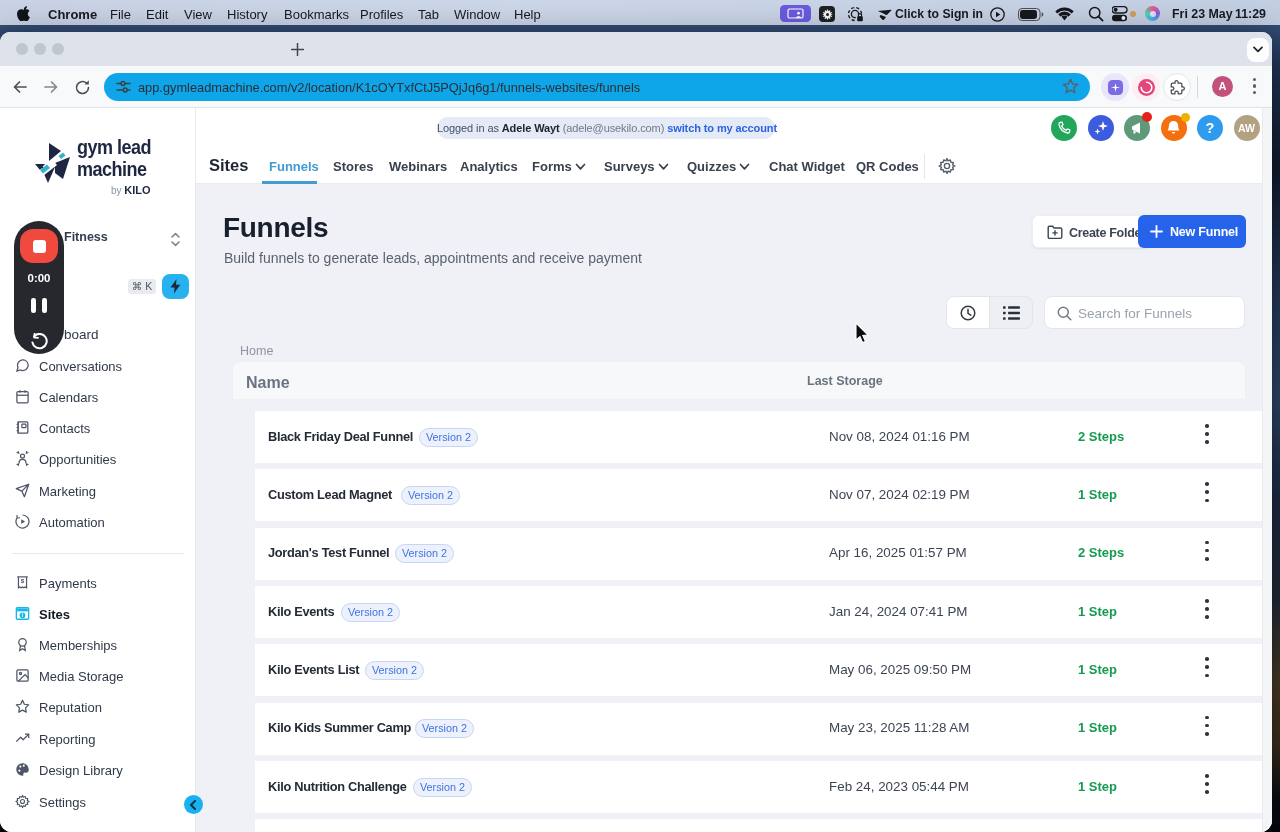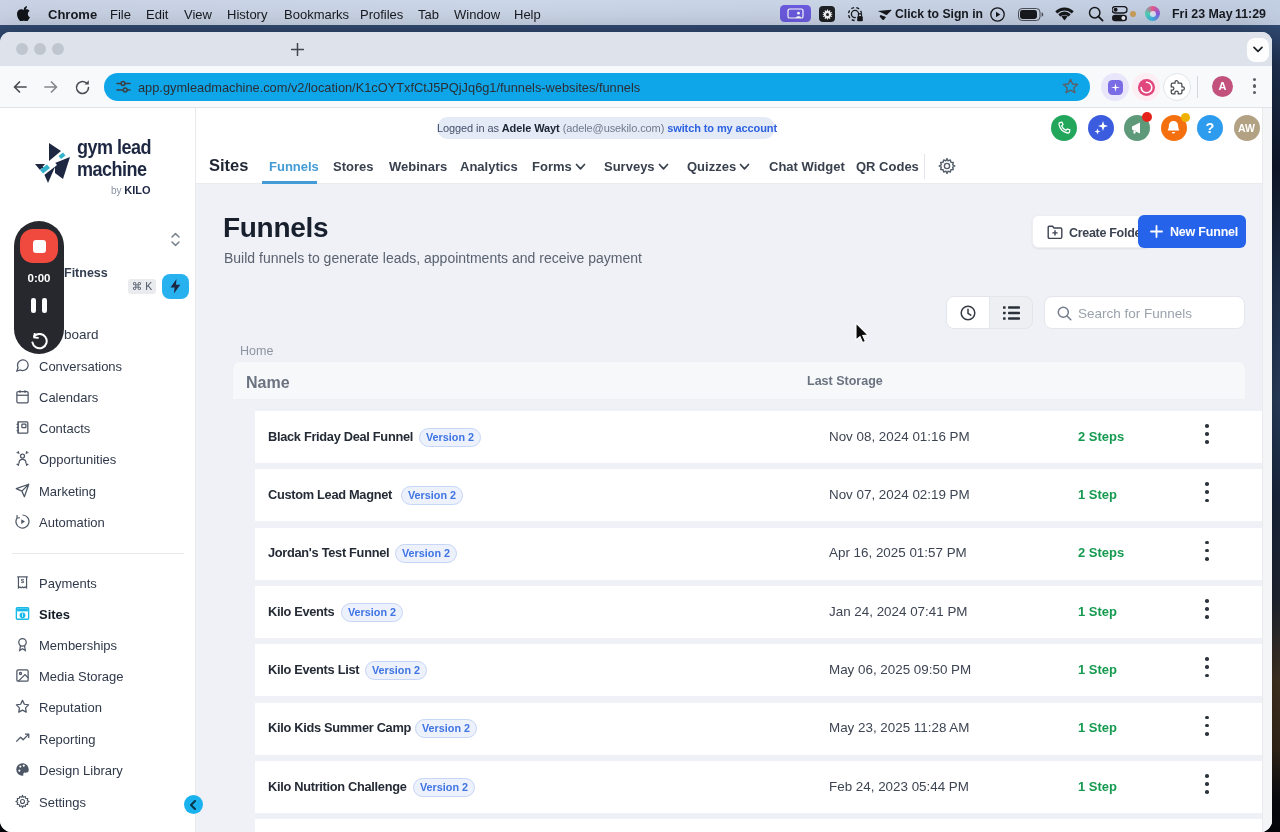--- a/index.html
+++ b/index.html
@@ -49,21 +49,21 @@
 
   .tabs span { position:absolute; top:11px; font-size:13px; color:#39414e; font-weight:700; white-space:nowrap; }
 
   .btn-white { position:absolute; white-space:nowrap; background:#fff; border:1px solid #edeef1; border-radius:6px;
     box-shadow:0 1px 2px rgba(20,30,60,.08); font-size:13.5px; font-weight:700; color:#3c4352; }
   .btn-blue { position:absolute; white-space:nowrap; background:#2563eb; border-radius:6px; font-size:13.5px; font-weight:700; color:#fff; }
 
   .row { position:absolute; left:0; width:1014px; height:52px; background:#fff;margin-left:23px; }
   .row .nm { position:absolute; left:13px; top:17.5px; font-size:12.8px; letter-spacing:-0.3px; font-weight:700; color:#252b36; white-space:nowrap; }
   .row .badge { position:absolute; top:16.5px; height:19px; line-height:17.5px; border-radius:10px;
-    background:#ecf1fc; border:1px solid #c7d6f6; color:#3f74e3; font-size:10.8px; font-weight:700; padding:0 6px; letter-spacing:0; }
+    background:#ecf1fc; border:1px solid #c7d6f6; color:#3f74e3; font-size:10.8px; font-weight:400; padding:0 6px; letter-spacing:0; }
   .row .dt { position:absolute; left:574px; top:17.5px; font-size:13.4px; color:#3d4553; white-space:nowrap; }
   .row .st { position:absolute; left:823px; top:17.5px; font-size:13px; font-weight:700; color:#169a50; }
   .row .dots { position:absolute; left:950px; top:13px; }
   .dots i { display:block; width:3.6px; height:3.6px; border-radius:50%; background:#2e343e; margin:0 0 4.6px 0; }
 
   .recorder { position:absolute; left:14px; top:113px; width:50px; height:133px; border-radius:25px;
     background:#26282d; z-index:50; }
 </style>
 </head>
 <body>
@@ -220,21 +220,21 @@
           <path d="M22 26 L37 20 L30 42 L22 36 Z" fill="#1d2742"></path>
           <path d="M6 34 L20 23 L24 28 L10 39 Z" fill="#fff"></path>
           <path d="M7 33 L14 27.5 L17 31 L10 36.5 Z" fill="#35b2cc"></path>
           <path d="M25 19 L33 13 L36 17 L28 23 Z" fill="#fff"></path>
           <path d="M25.5 19 L30 15.5 L32.5 18.5 L28 22 Z" fill="#35b2cc"></path>
         </svg>
         <div class="abs" style="left:44px;top:0px;font-weight:700;color:#1d2742;font-size:20.5px;letter-spacing:-0.6px;line-height:21.5px;transform:scaleX(.88);transform-origin:0 0;">gym lead<br>machine</div>
         <div class="abs" style="left:78px;top:48px;font-size:10px;color:#8b93a2;">by <b style="color:#1d2742;font-size:11px;">KILO</b></div>
       </div>
 
-      <div class="abs" style="left:64px;top:122px;font-size:12.5px;font-weight:600;color:#333d4f;margin-top:36px;">Fitness</div>
+      <div class="abs" style="left:64px;top:122px;font-size:12.5px;font-weight:600;color:#333d4f;">Fitness</div>
       <svg class="abs" style="left:170px;top:124px" width="11" height="15" viewBox="0 0 11 15" fill="none" stroke="#7d8591" stroke-width="1.6" stroke-linecap="round" stroke-linejoin="round">
         <path d="M2 5 L5.5 1.6 L9 5"></path>
           <path d="M2 10 L5.5 13.4 L9 10"></path>
       </svg>
 
       <div class="abs" style="left:128px;top:171px;width:28px;height:15px;background:#e9ebef;border-radius:3px;color:#4c5564;font-size:10.5px;text-align:center;line-height:15px;">⌘ K</div>
       <div class="abs" style="left:162px;top:166px;width:27px;height:25px;background:#27b1ee;border-radius:8px;">
         <svg style="margin:5px auto 0" width="13" height="15" viewBox="0 0 13 15" fill="#1d2742">
             <path d="M7.5 0 L1.5 8.4 L5.6 8.4 L4.9 14.6 L11.3 5.8 L7 5.8 Z"></path>
           </svg>

